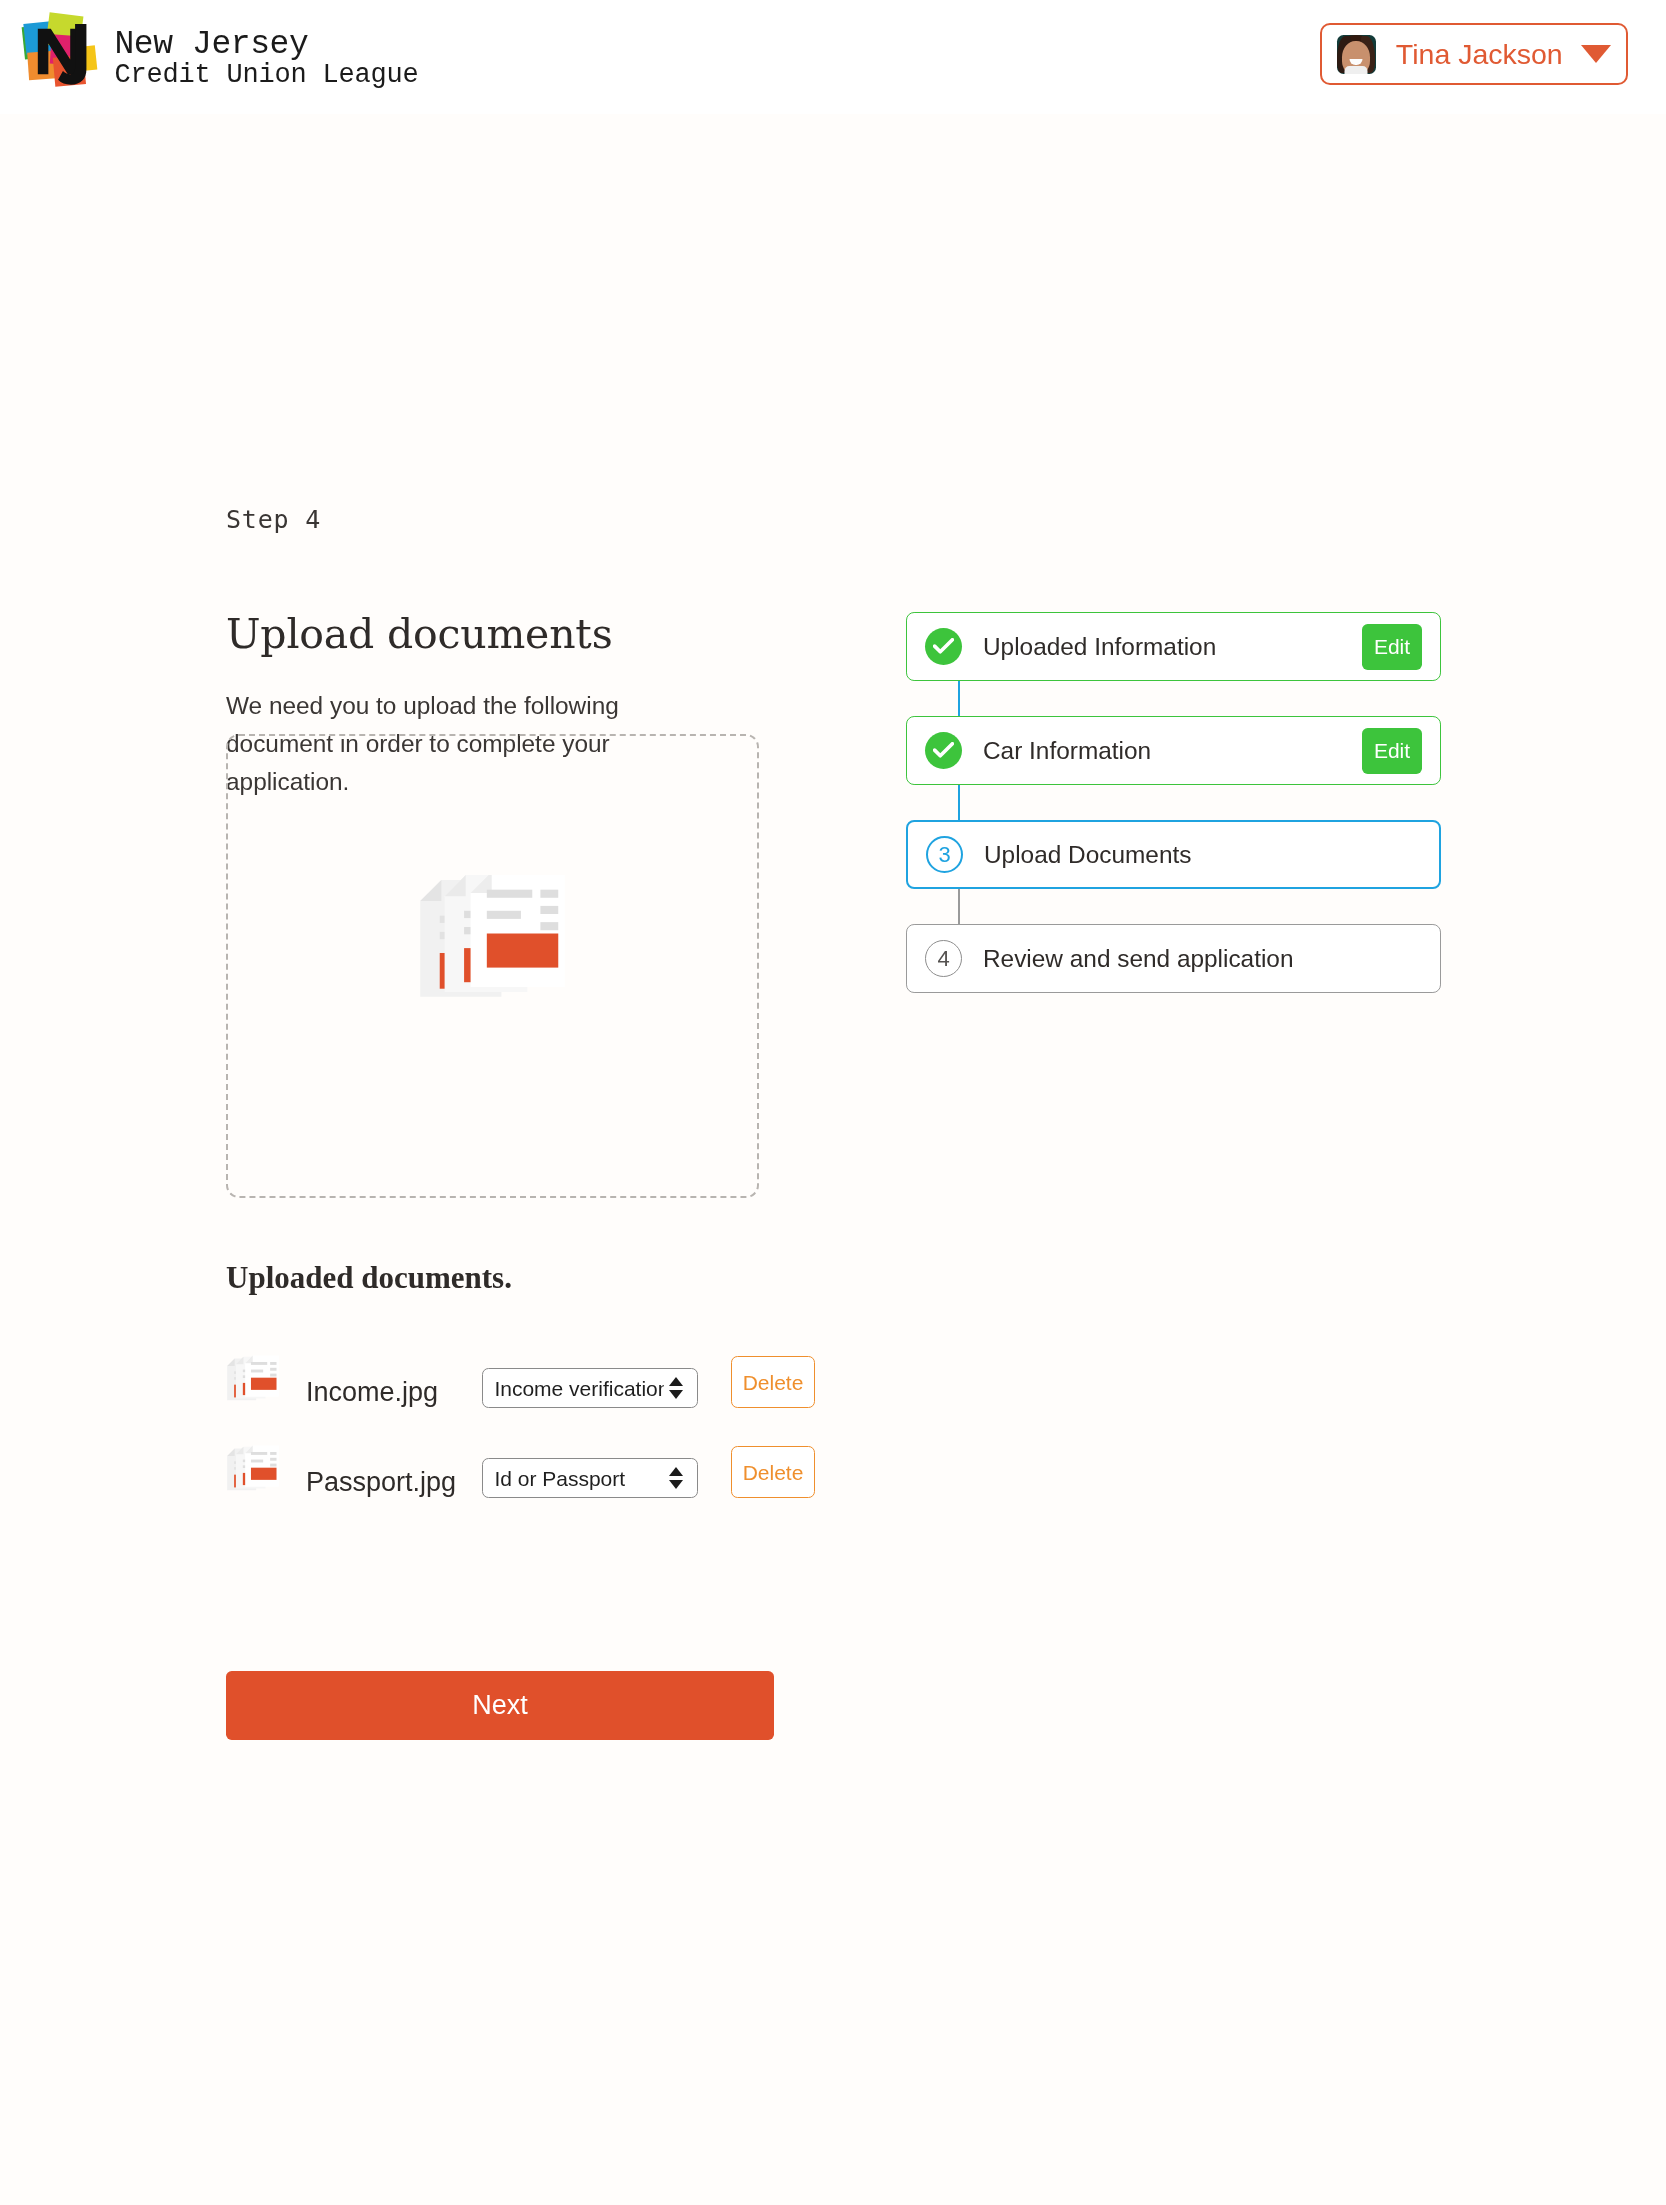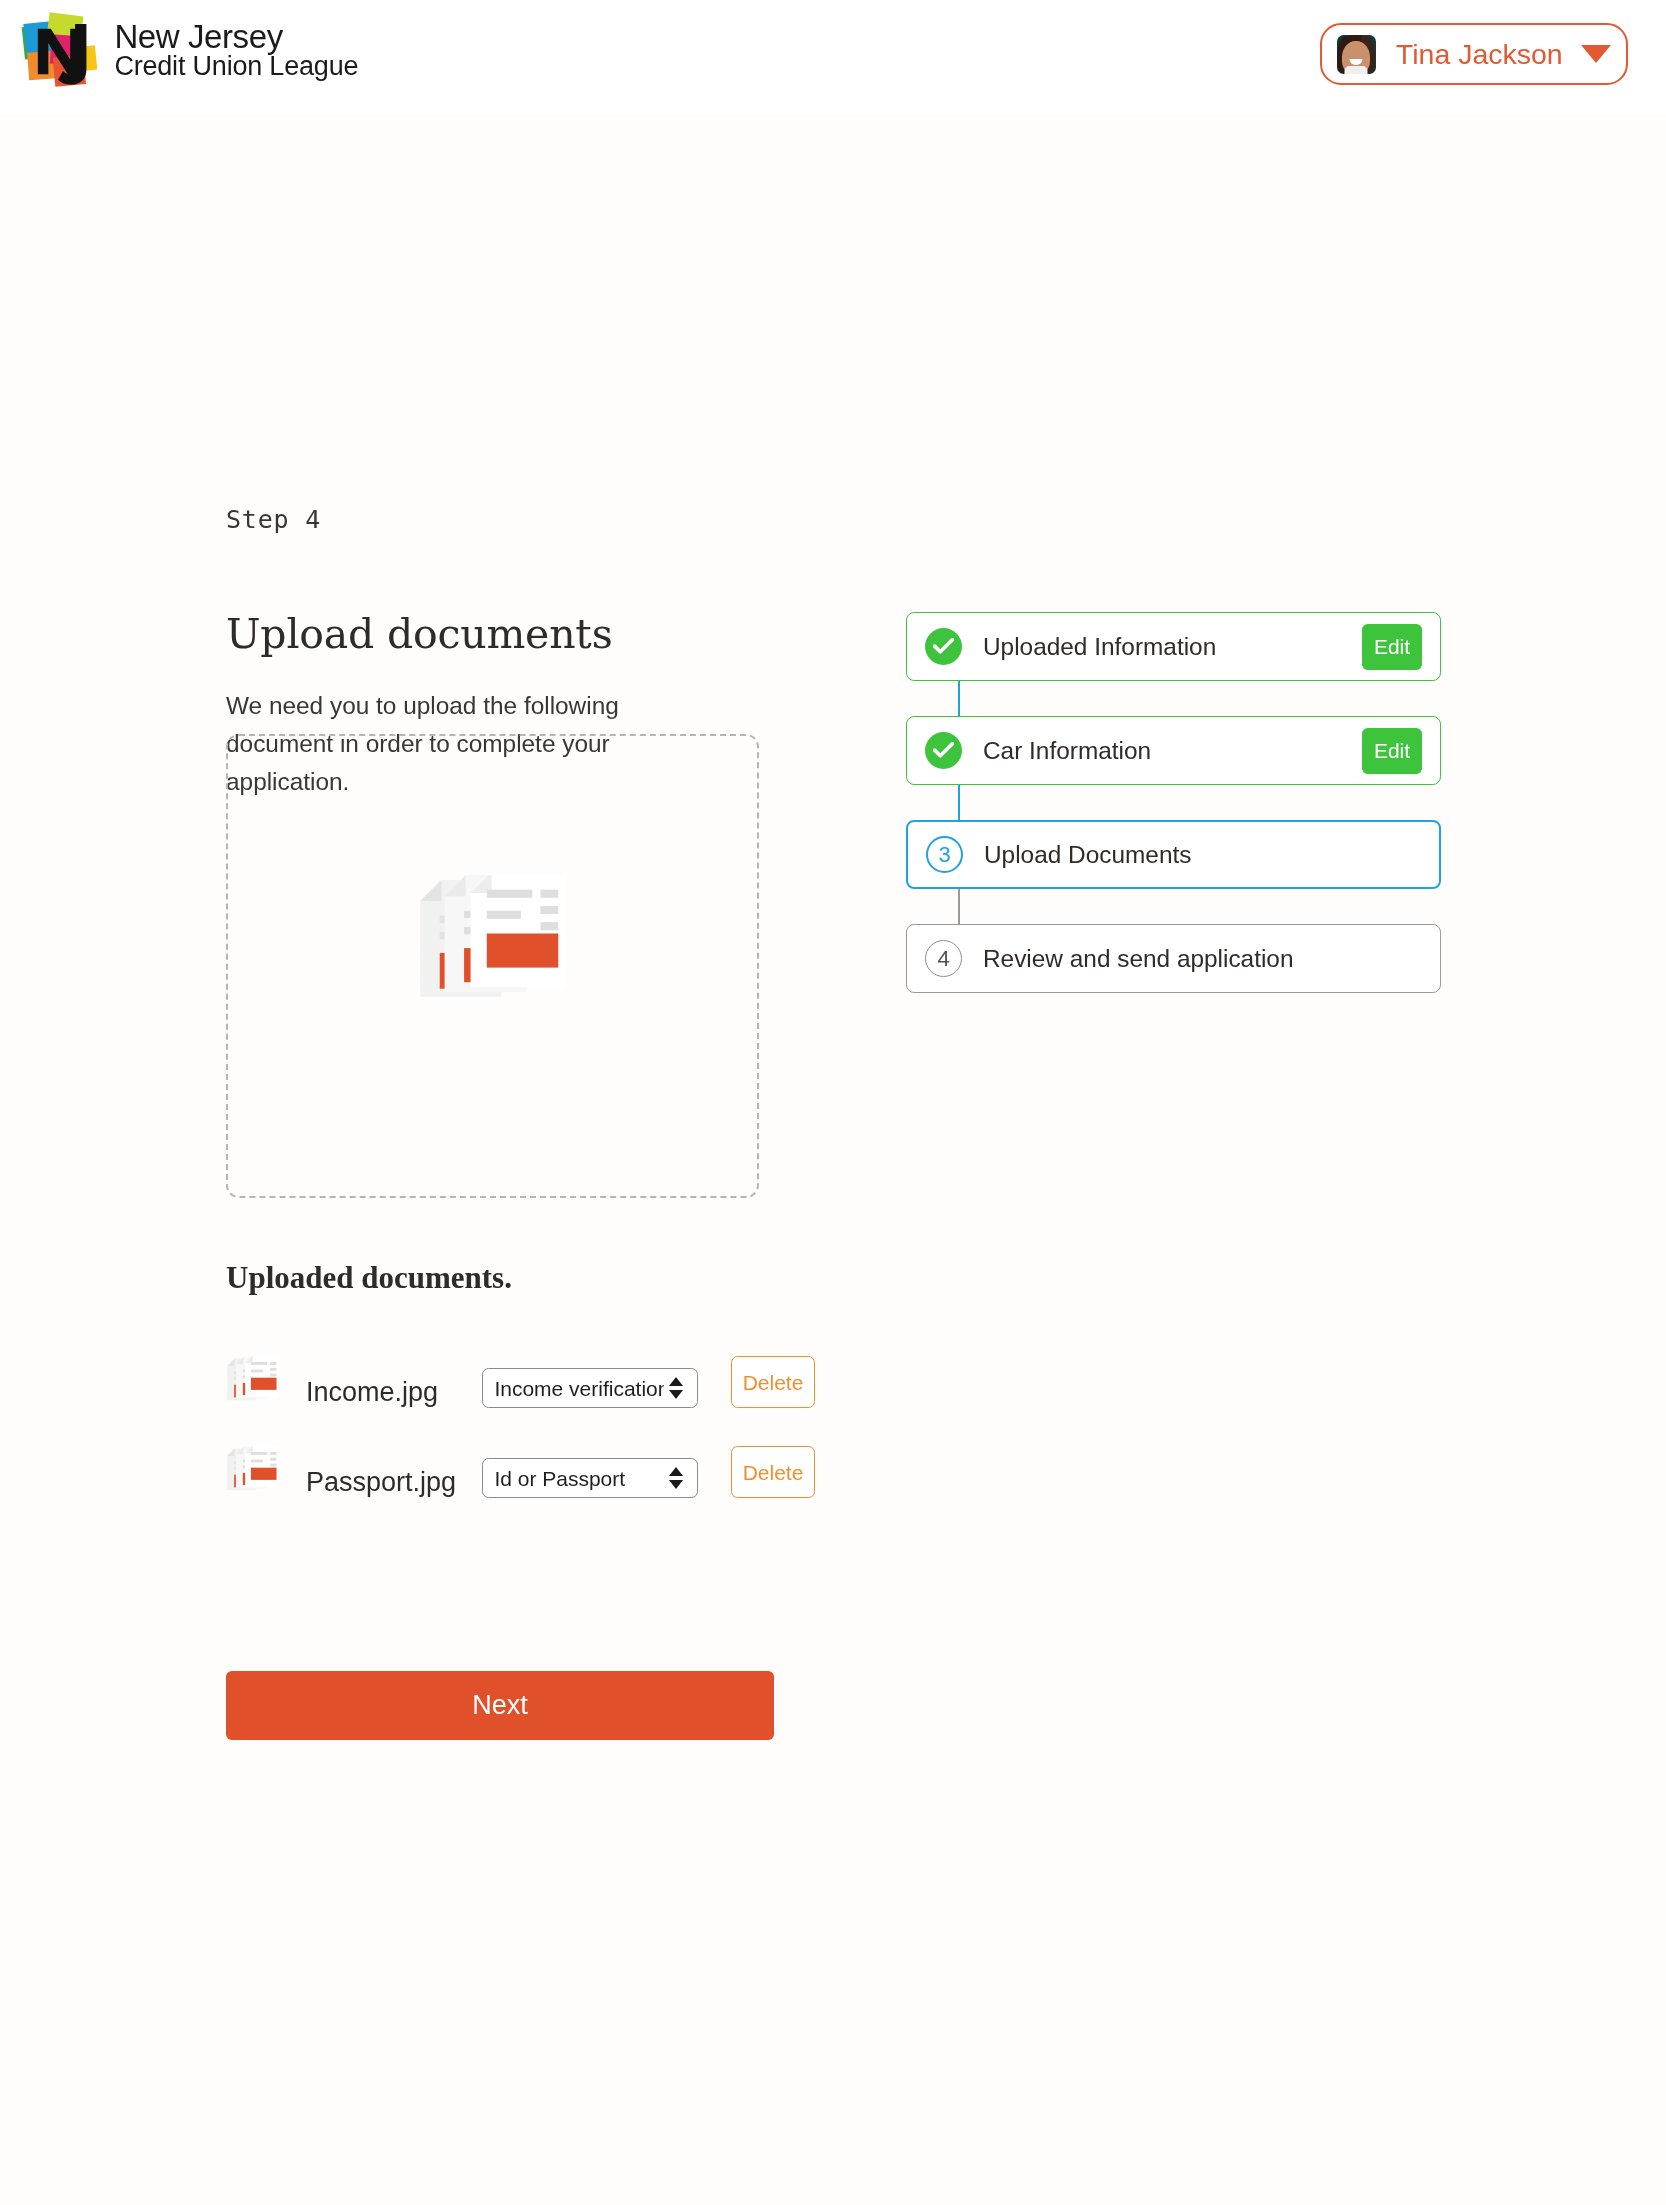--- a/index.html
+++ b/index.html
@@ -24,22 +24,23 @@
     top: 0; left: 0;
     width: 1667px;
     height: 114px;
     background: #ffffff;
   }
   .brand {
     position: absolute;
     left: 18px;
     top: 11.4px;
     display: flex;
-    align-items: center;
+    align-items: flex-end;
     gap: 11.4px;
+    font-family: Liberation Mono, monospace;
   }
   .brand-mark {
     position: relative;
     width: 85px;
     height: 81px;
     flex: none;
   }
   .brand-mark svg { display: block; }
   .brand-words {
     display: flex;
@@ -61,21 +62,21 @@
     font-weight: 400;
   }
 
   .user-menu {
     position: absolute;
     right: 39px;
     top: 23px;
     width: 308px;
     height: 62px;
     border: 2.4px solid #e05a33;
-    border-radius: 21px;
+    border-radius: 10px;
     background: #ffffff;
     display: flex;
     align-items: center;
     padding: 0 14.6px;
     box-sizing: border-box;
     cursor: pointer;
   }
   .avatar {
     width: 39px;
     height: 39px;

